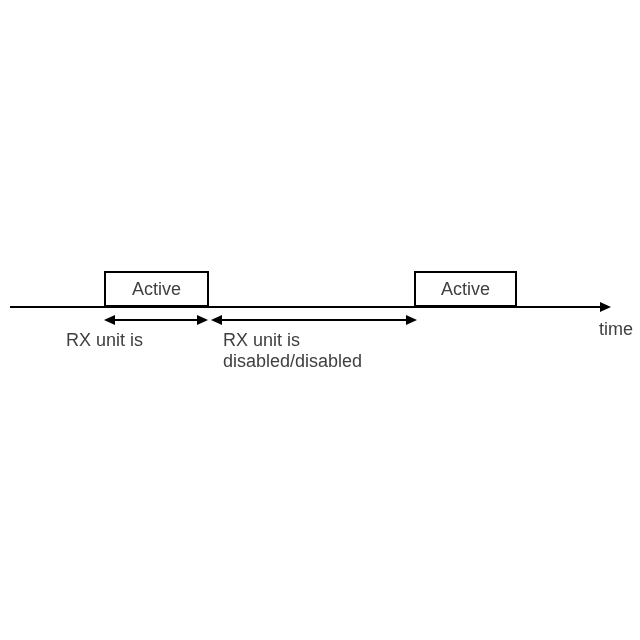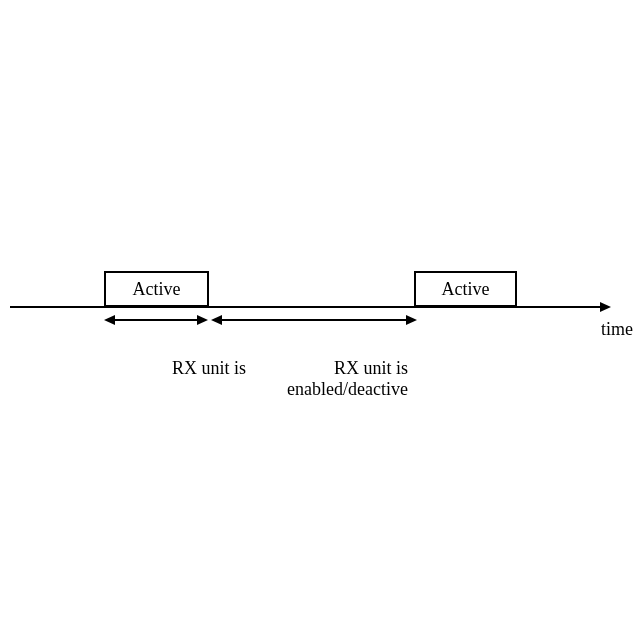--- a/index.html
+++ b/index.html
@@ -6,22 +6,22 @@
     margin: 0;
     padding: 0;
     background: #ffffff;
   }
   .canvas {
     position: relative;
     width: 640px;
     height: 640px;
     background: #ffffff;
     overflow: hidden;
-    font-family: Liberation Serif, serif;
-    color: #000000;
+    font-family: Liberation Sans, sans-serif;
+    color: #404040;
   }
 
   
   .axis {
     position: absolute;
     left: 10px;
     top: 302px;
     width: 601px;
     height: 10px;
   }
@@ -84,25 +84,24 @@
   }
   .darrow .head.left  { left: 0;  border-right: 11px solid #000000; }
   .darrow .head.right { right: 0; border-left: 11px solid #000000; }
   .darrow.a1 { left: 104px; width: 104px; }
   .darrow.a2 { left: 211px; width: 206px; }
 
   
   .interval-label {
     position: absolute;
     top: 330px;
-    text-align: right;
+    text-align: left;
     font-size: 18px;
     line-height: 21px;
     white-space: nowrap;
-    margin-top: 28px;
   }
   .interval-label.l1 { left: 66px;  width: 180px; }
   .interval-label.l2 { left: 223px; width: 185px; }
 
   
   .time-label {
     position: absolute;
     left: 570px;
     top: 319px;
     width: 63px;
@@ -140,18 +139,18 @@
     <div class="shaft"></div>
     <div class="head right"></div>
   </div>
 
   <div class="interval-label l1">
     <div>RX unit is</div>
   </div>
 
   <div class="interval-label l2">
     <div>RX unit is</div>
-    <div>enabled/deactive</div>
+    <div>disabled/disabled</div>
   </div>
 
   <div class="time-label">time</div>
 
 </div>
 
 </body></html>

